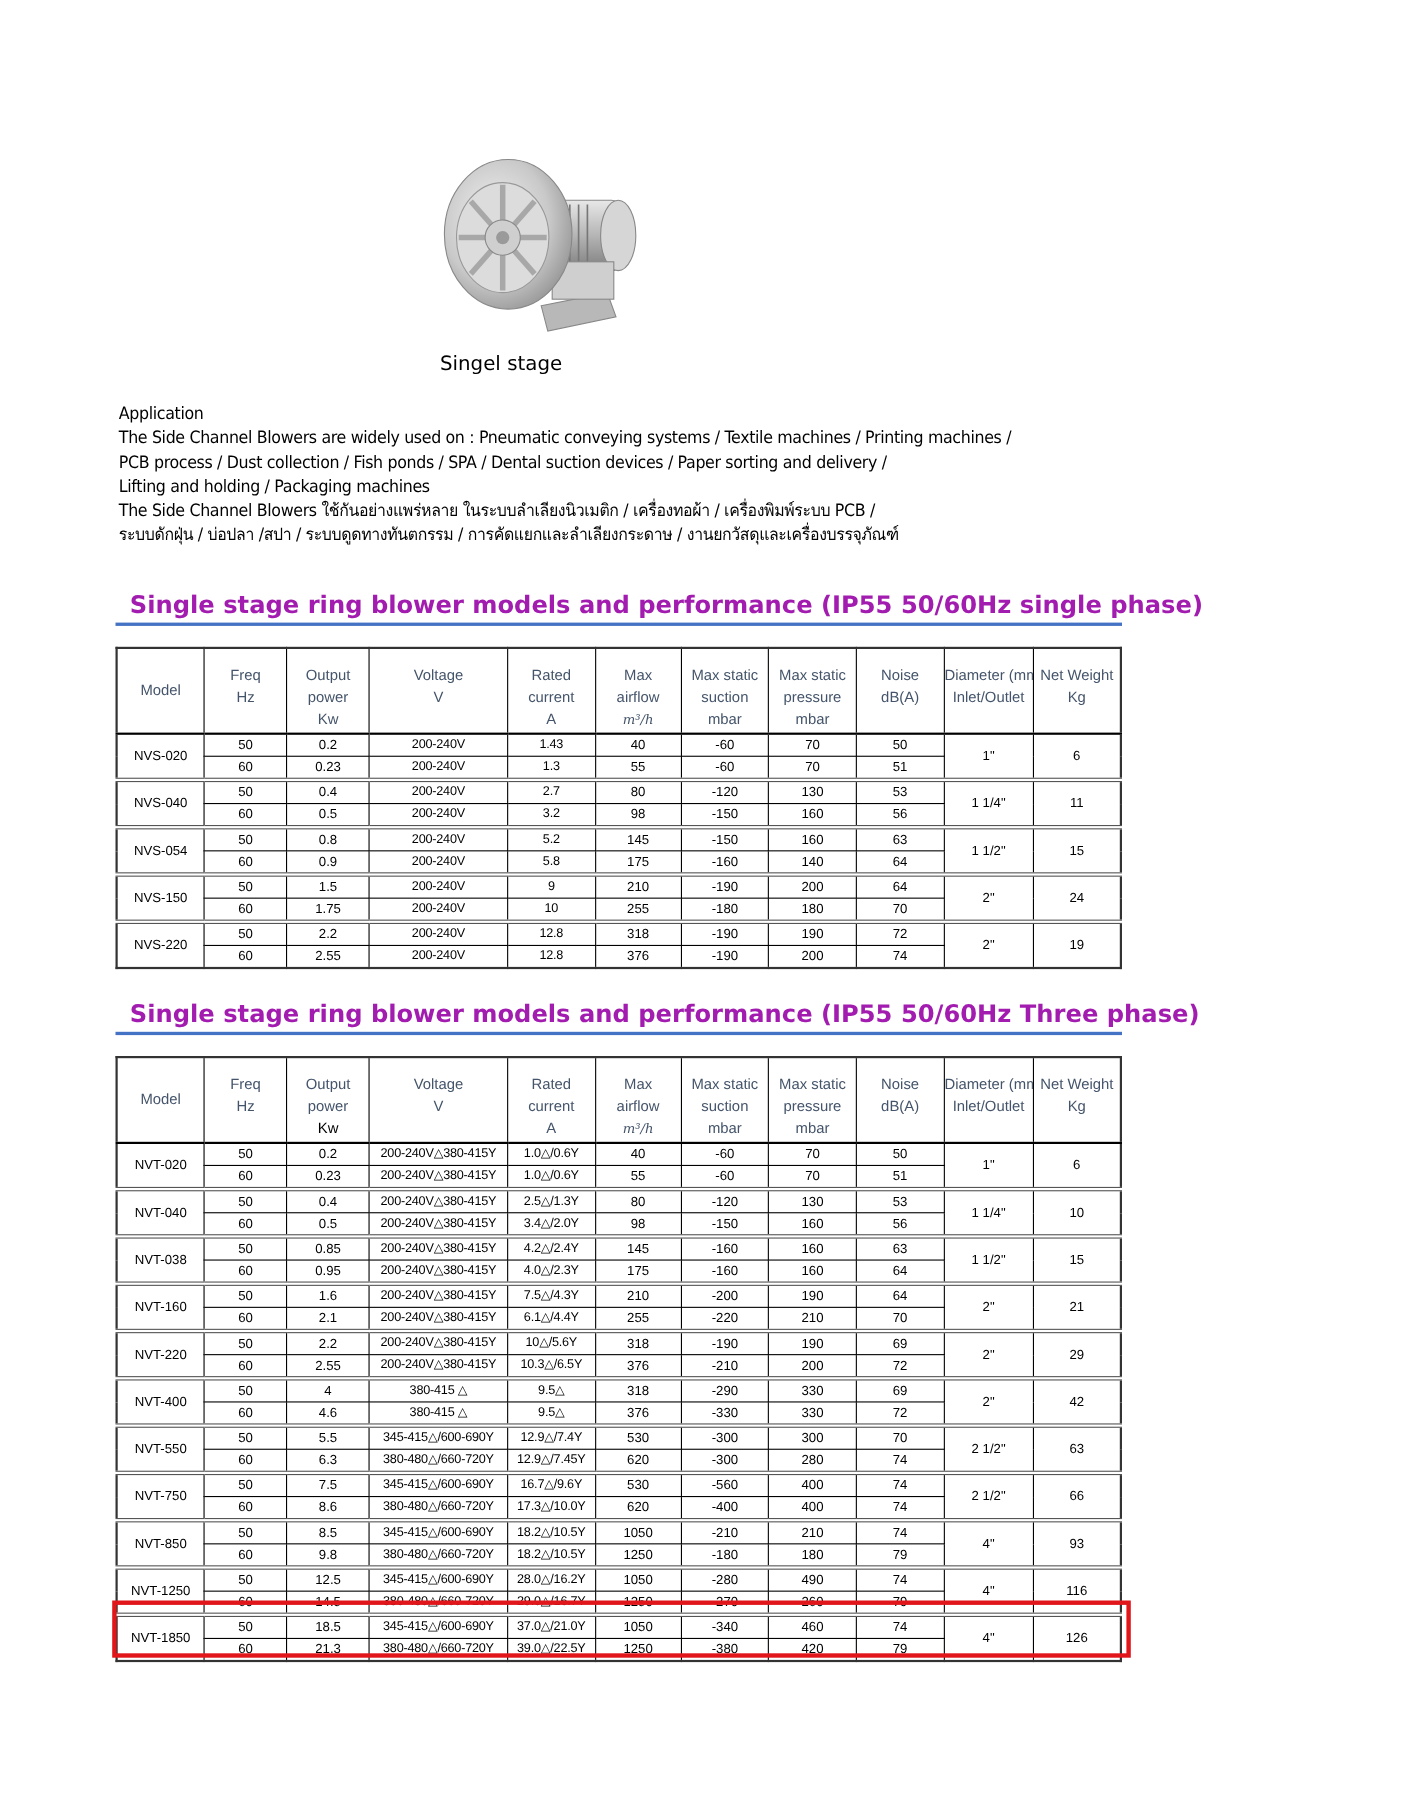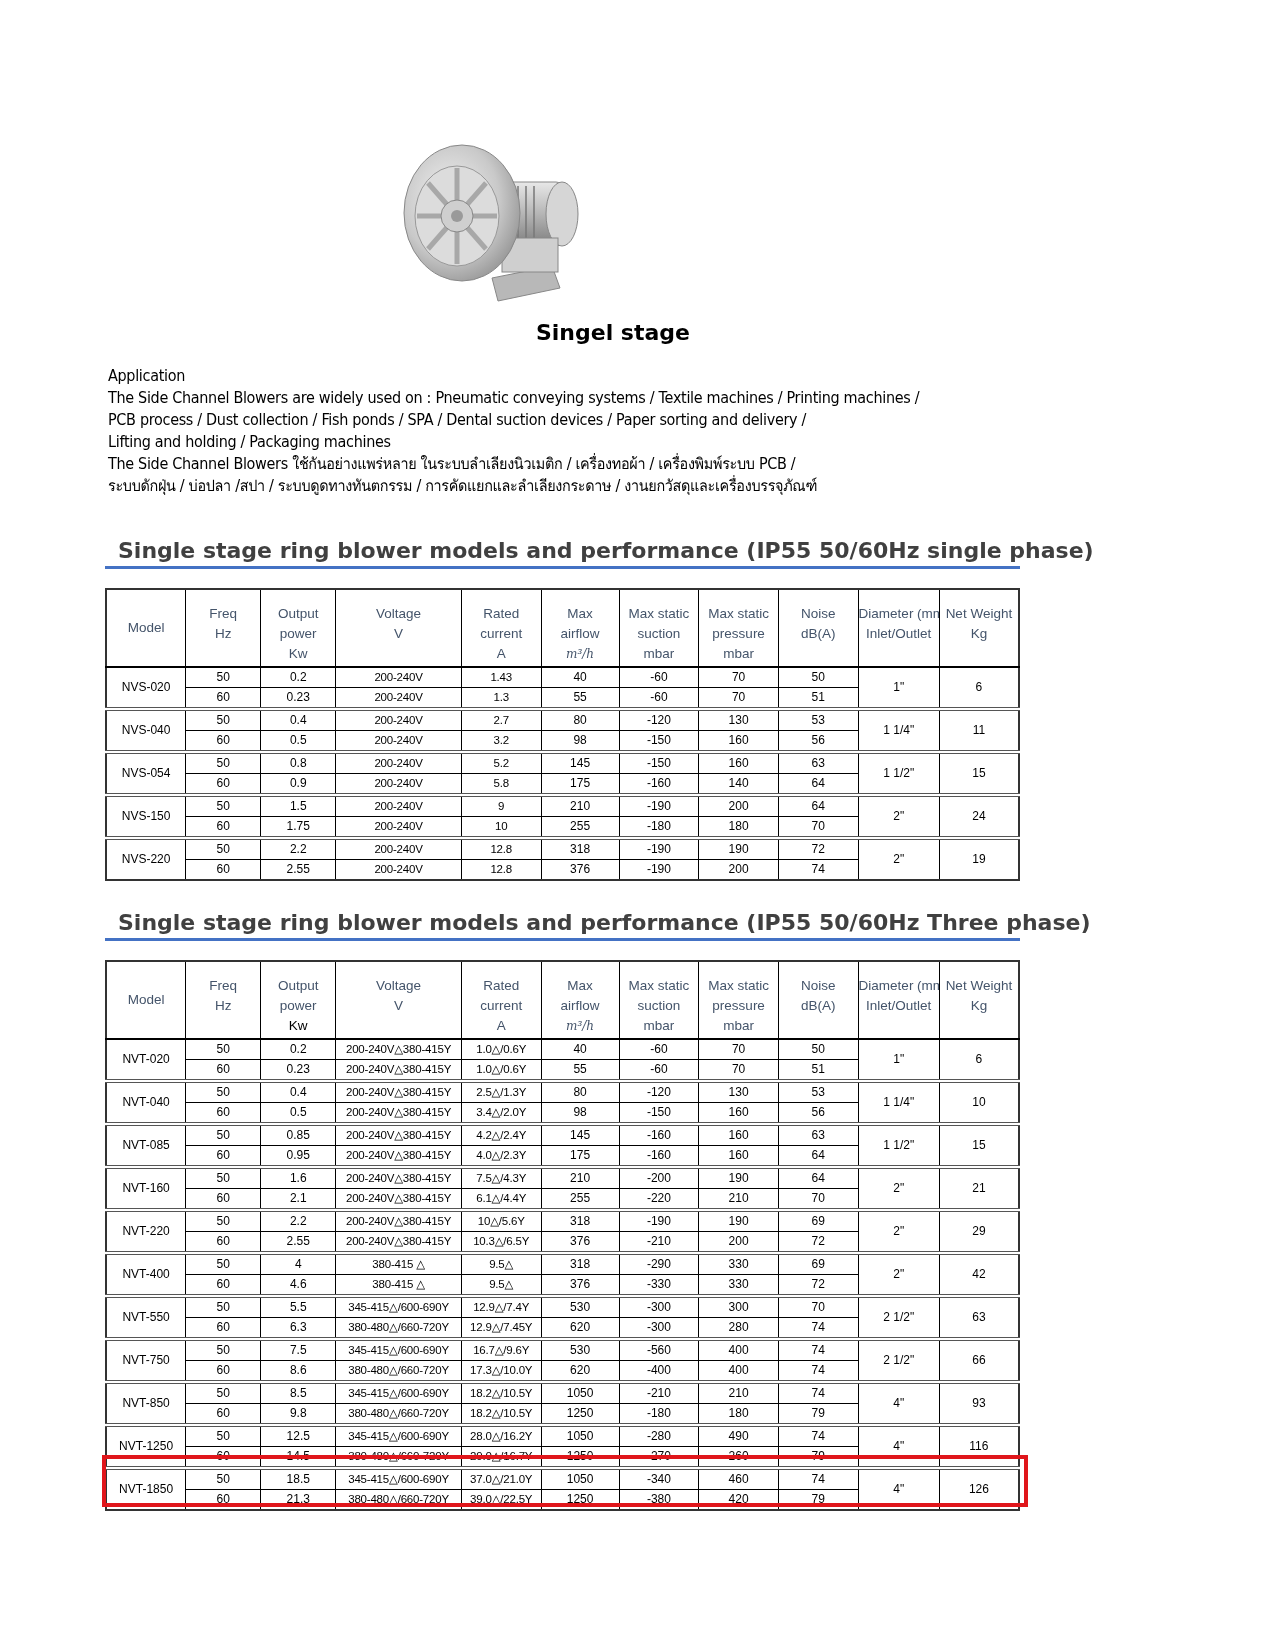--- a/index.html
+++ b/index.html
@@ -1,30 +1,30 @@
 <!DOCTYPE html>
 <html><head>
 <meta charset="utf-8">
 <style>
   html, body { margin: 0; padding: 0; background: #ffffff; }
   body { width: 1275px; height: 1650px; position: relative; overflow: hidden;
          font-family: "DejaVu Sans", sans-serif; color: #000; }
 
   .product-figure { position: absolute; left: 402px; top: 138px; width: 190px; height: 170px; }
-  .product-caption { position: absolute; left: 400px; top: 320px; width: 290px; text-align: right;
-                     font-family: "DejaVu Sans", sans-serif; font-weight: bold; font-size: 22px; }
+  .product-caption { position: absolute; left: 400px; top: 320px; width: 290px; text-align: left;
+                     font-family: "DejaVu Sans", sans-serif; font-weight: normal; font-size: 18px; }
 
   .application { position: absolute; left: 108px; top: 365px; width: 880px;
                  font-family: "DejaVu Sans", sans-serif; font-size: 15.5px; line-height: 22px;
                  letter-spacing: -0.35px; transform: scaleX(0.93); transform-origin: left top; }
   .application div { white-space: nowrap; }
 
   .section-title { position: absolute; left: 105px; width: 915px;
                    font-family: "DejaVu Sans", sans-serif; font-weight: bold; font-size: 22px;
-                   color: #404040; white-space: nowrap; }
+                   color: #a21caf; white-space: nowrap; }
   .section-title span { display: inline-block; padding-left: 13px; }
   .title-rule { position: absolute; left: 105px; width: 915px; height: 3px; background: #4472c4; }
 
   table.spec { position: absolute; left: 105px; width: 915px; border-collapse: collapse;
                table-layout: fixed; font-family: "Liberation Sans", sans-serif; font-size: 12px; }
   table.spec th, table.spec td { border: 1px solid #000; text-align: center; padding: 0; overflow: hidden;
                                  white-space: nowrap; }
   table.spec { border: 2px solid #333; }
   table.spec th { color: #44546a; font-weight: normal; font-size: 13.5px; line-height: 20px;
                   vertical-align: top; padding-top: 14px; height: 62px; }
@@ -385,21 +385,21 @@
         <td>60</td>
         <td>0.5</td>
         <td class="volt">200-240V△380-415Y</td>
         <td class="volt">3.4△/2.0Y</td>
         <td>98</td>
         <td>-150</td>
         <td>160</td>
         <td>56</td>
       </tr>
       <tr class="first">
-        <td rowspan="2" class="model-cell">NVT-085</td>
+        <td rowspan="2" class="model-cell">NVT-038</td>
         <td>50</td>
         <td>0.85</td>
         <td class="volt">200-240V△380-415Y</td>
         <td class="volt">4.2△/2.4Y</td>
         <td>145</td>
         <td>-160</td>
         <td>160</td>
         <td>63</td>
         <td rowspan="2" class="span-cell">1 1/2"</td>
         <td rowspan="2" class="span-cell">15</td>

